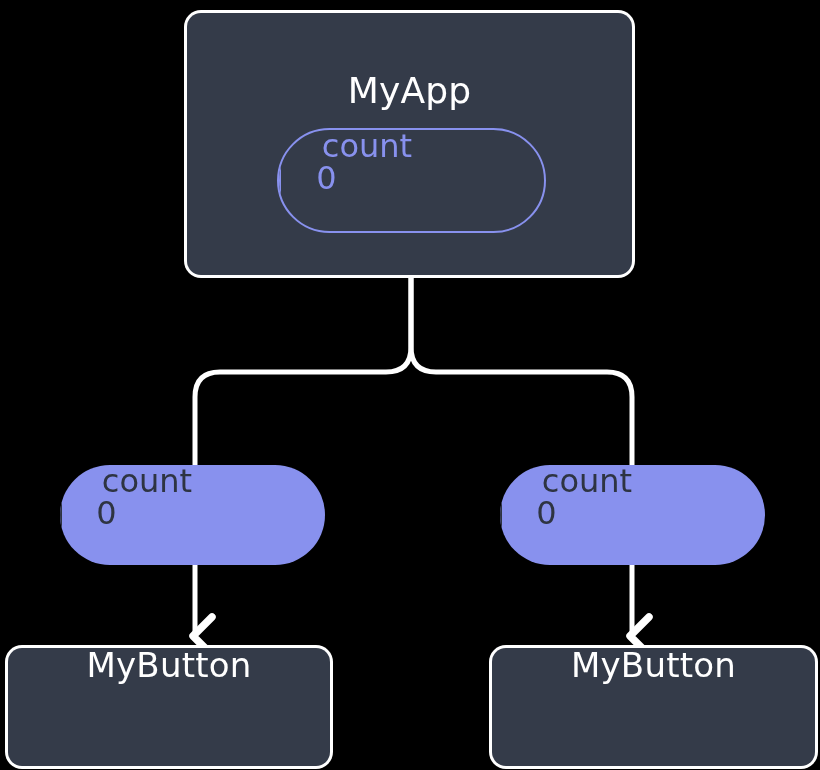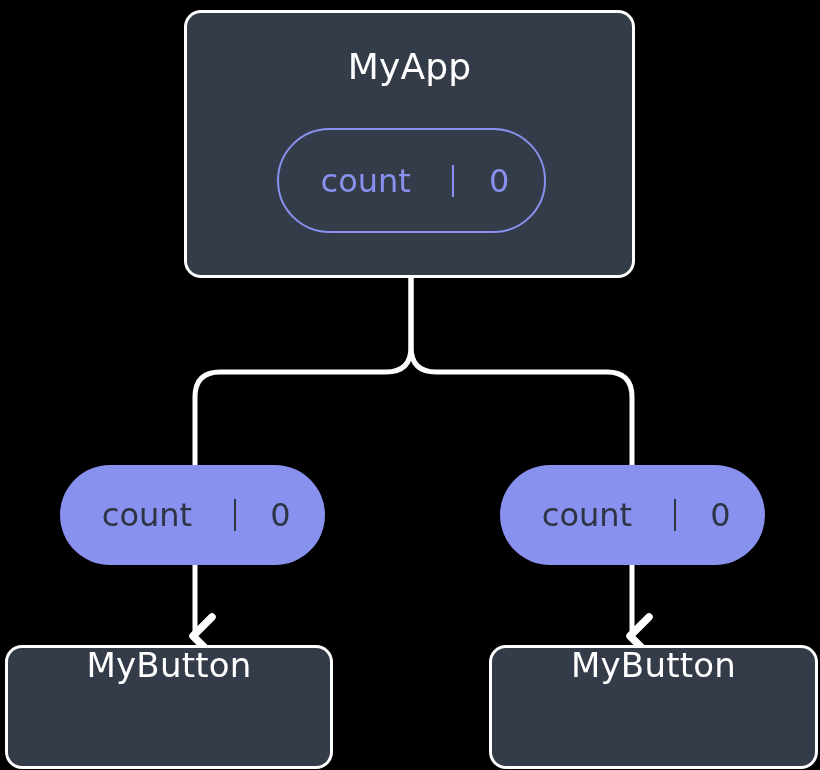--- a/index.html
+++ b/index.html
@@ -48,21 +48,21 @@
     white-space: nowrap;
   }
 
   #app-box {
     left: 187px;
     top: 13px;
     width: 445px;
     height: 262px;
     align-items: flex-start;
     justify-content: center;
-    padding-top: 36px;
+    padding-top: 60px;
   }
 
   #btn-box-left {
     left: 8px;
     top: 648px;
     width: 322px;
     height: 118px;
   }
   #btn-box-right {
     left: 492px;
@@ -72,24 +72,25 @@
   }
   #btn-box-left .comp-title,
   #btn-box-right .comp-title {
     font-size: 34px;
   }
 
   
   .pill {
     position: absolute;
     display: flex;
-    align-items: center;
+    align-items: flex-start;
     box-sizing: border-box;
     border-radius: 999px;
     overflow: hidden;
+    flex-direction: column;
   }
   .pill .pill-key,
   .pill .pill-val {
     display: flex;
     align-items: center;
     justify-content: center;
     font-size: 32px;
     line-height: 1;
     white-space: nowrap;
     box-sizing: border-box;

